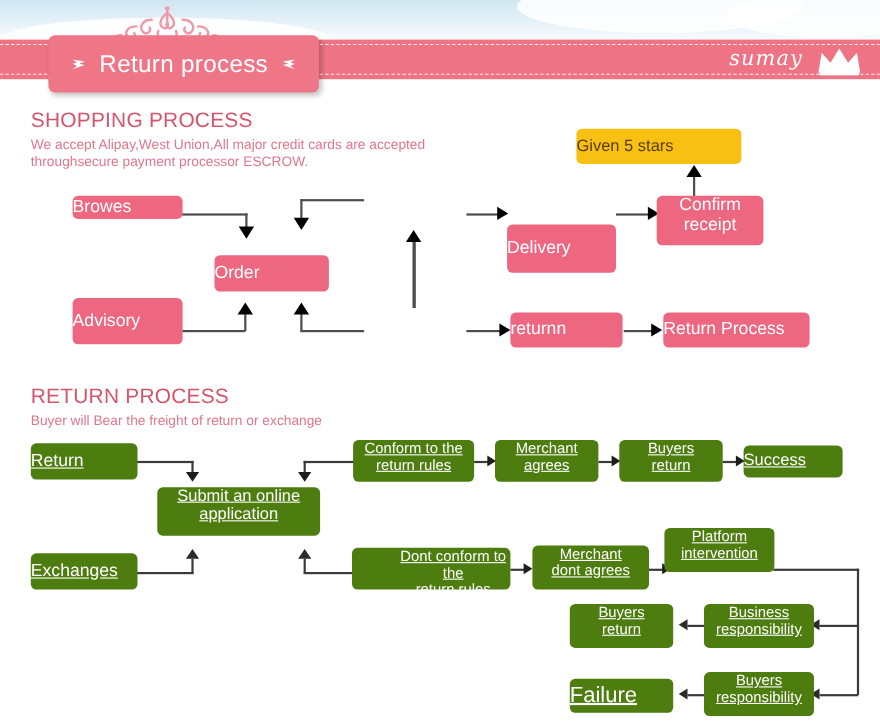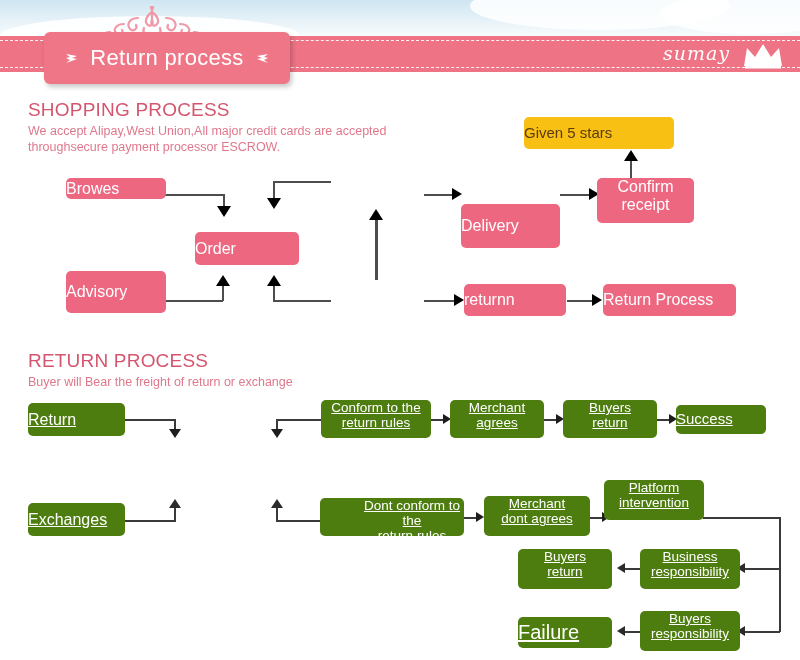--- a/index.html
+++ b/index.html
@@ -241,20 +241,24 @@
   <div class="arw left-s" style="left:617px;top:626px;"></div>
 
   <div class="box brown" style="left:28px;top:403px;width:97px;height:33px;font-size:16px;">
     <span>Return</span>
   </div>
 
   <div class="box brown" style="left:28px;top:503px;width:97px;height:33px;font-size:16px;">
     <span>Exchanges</span>
   </div>
 
+  <div class="box brown" style="left:143px;top:443px;width:148px;height:44px;flex-direction:column;font-size:15px;">
+    <span>Submit an online</span>
+    <span>application</span>
+  </div>
 
   <div class="box brown" style="left:321px;top:400px;width:110px;height:38px;flex-direction:column;">
     <span>Conform to the</span>
     <span>return rules</span>
   </div>
 
   <div class="box brown" style="left:450px;top:400px;width:94px;height:38px;flex-direction:column;">
     <span>Merchant</span>
     <span>agrees</span>
   </div>

